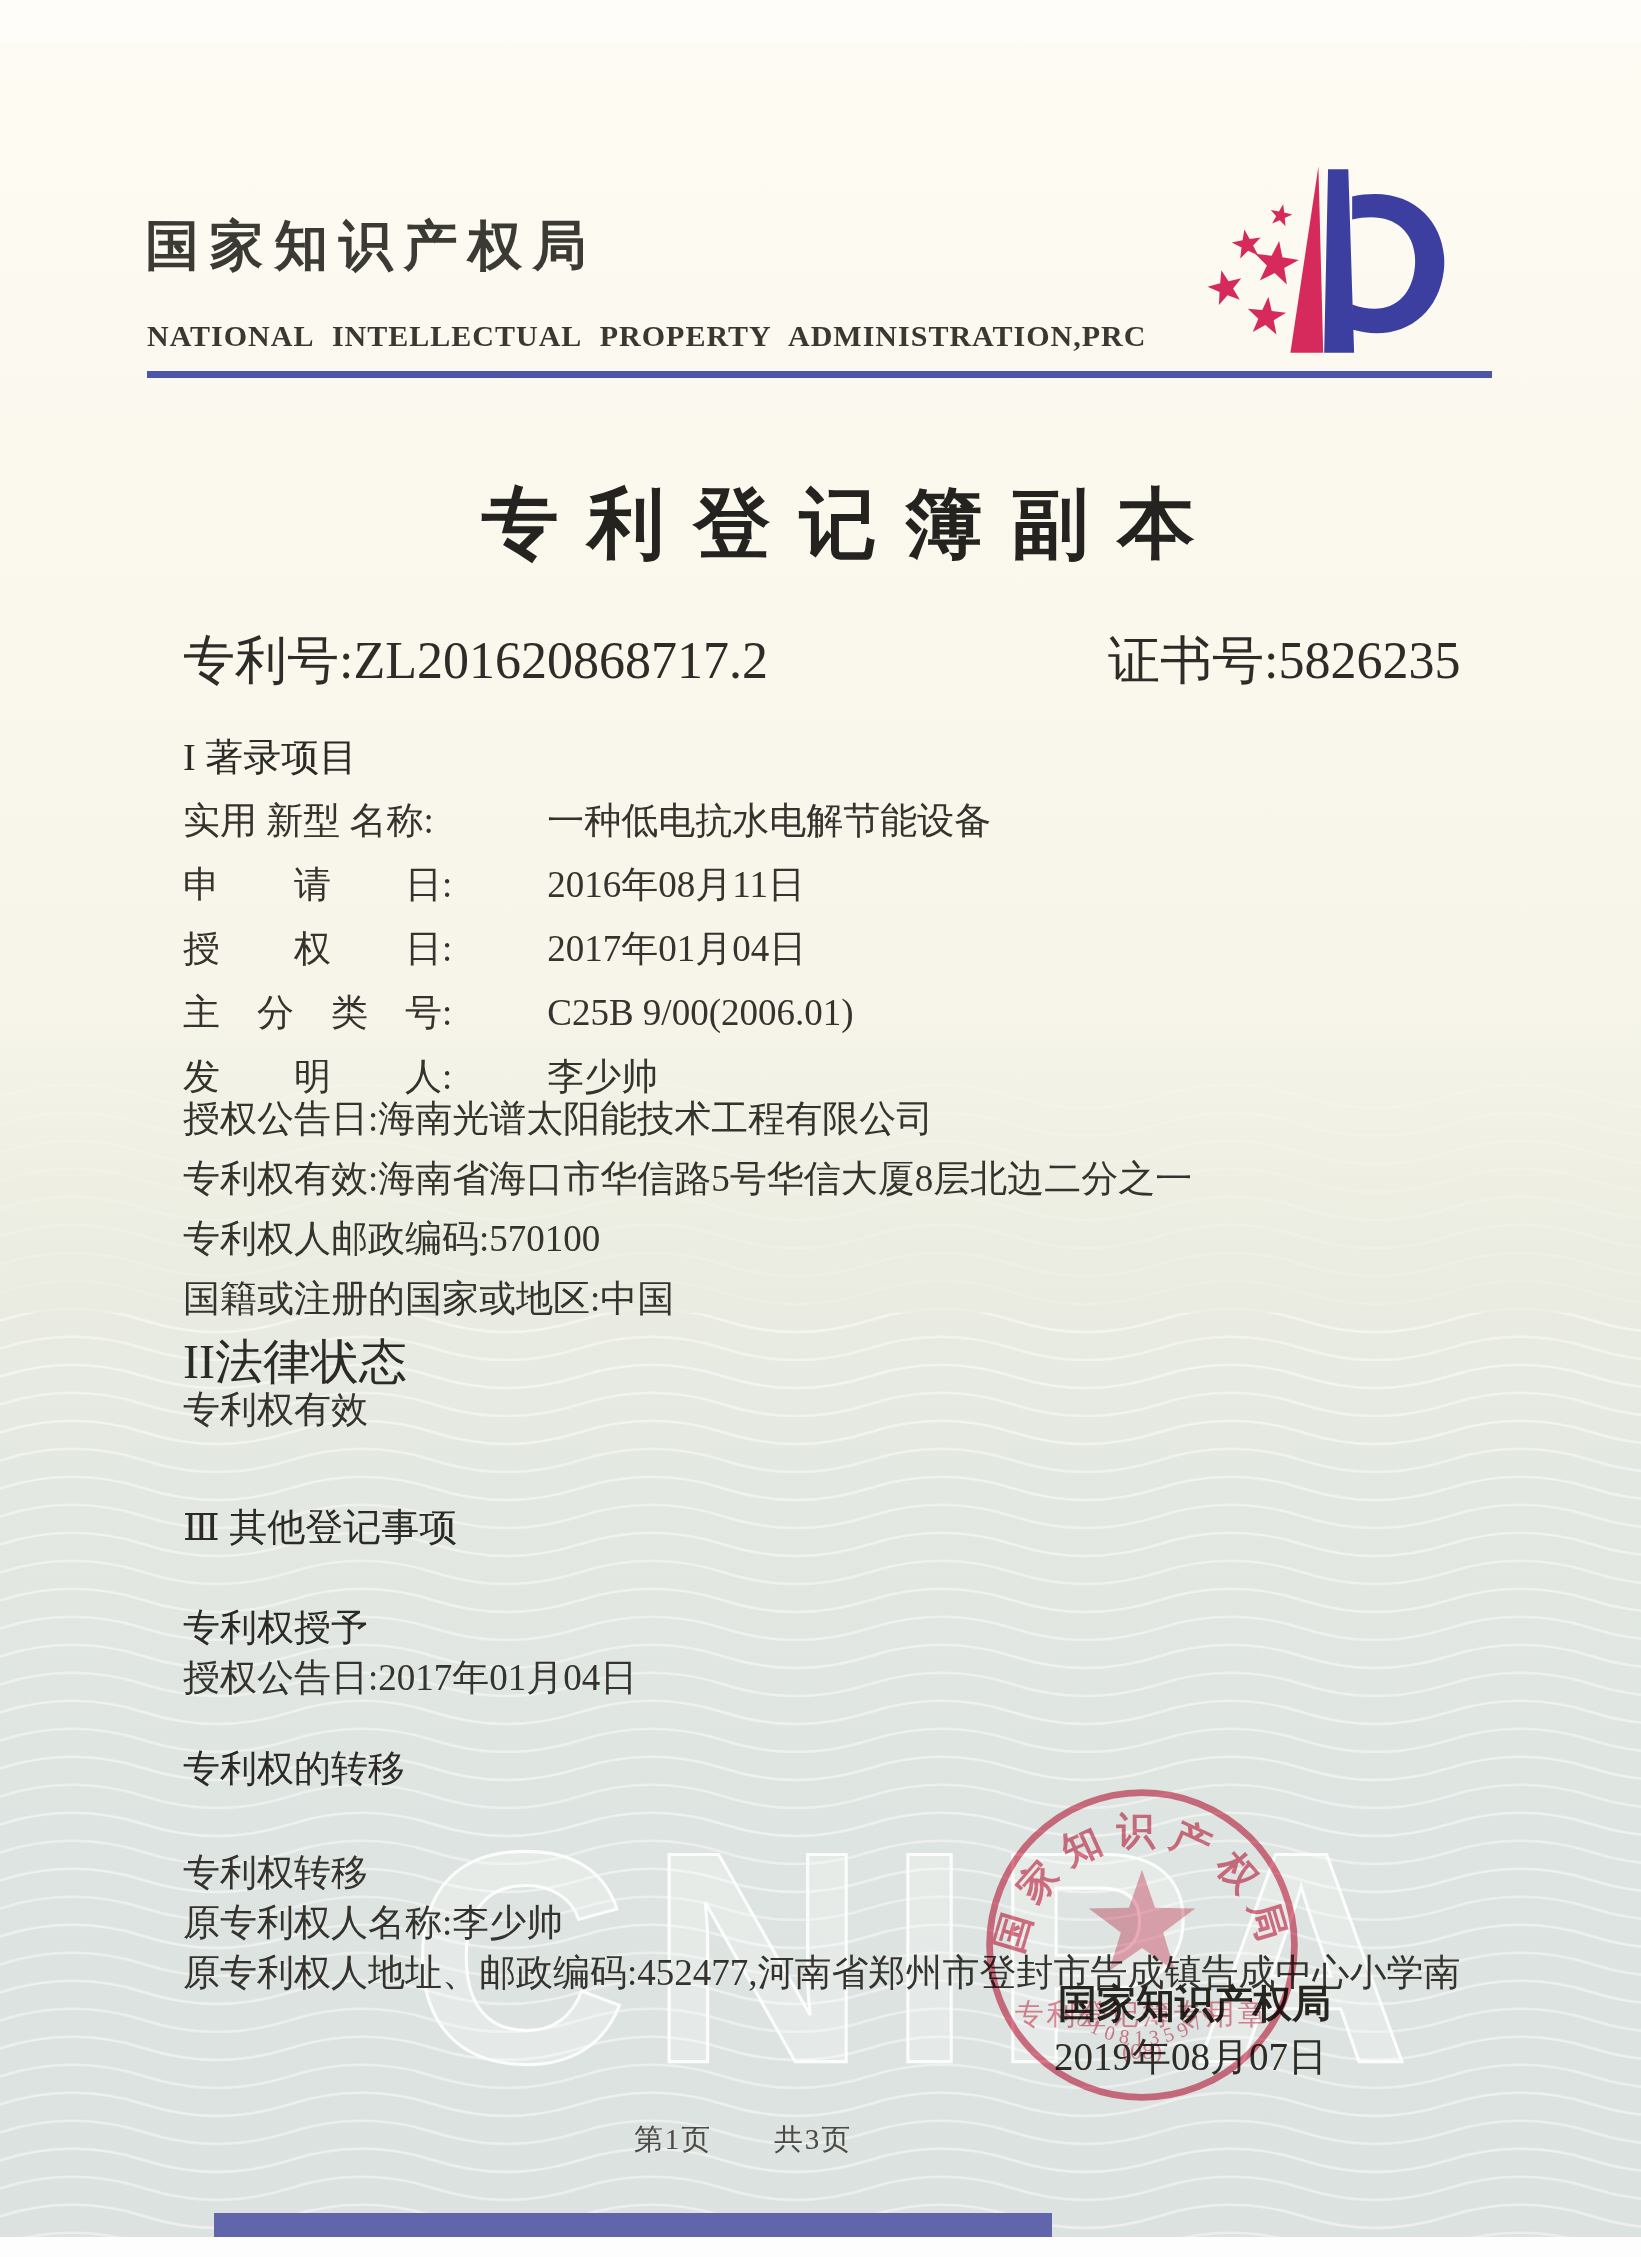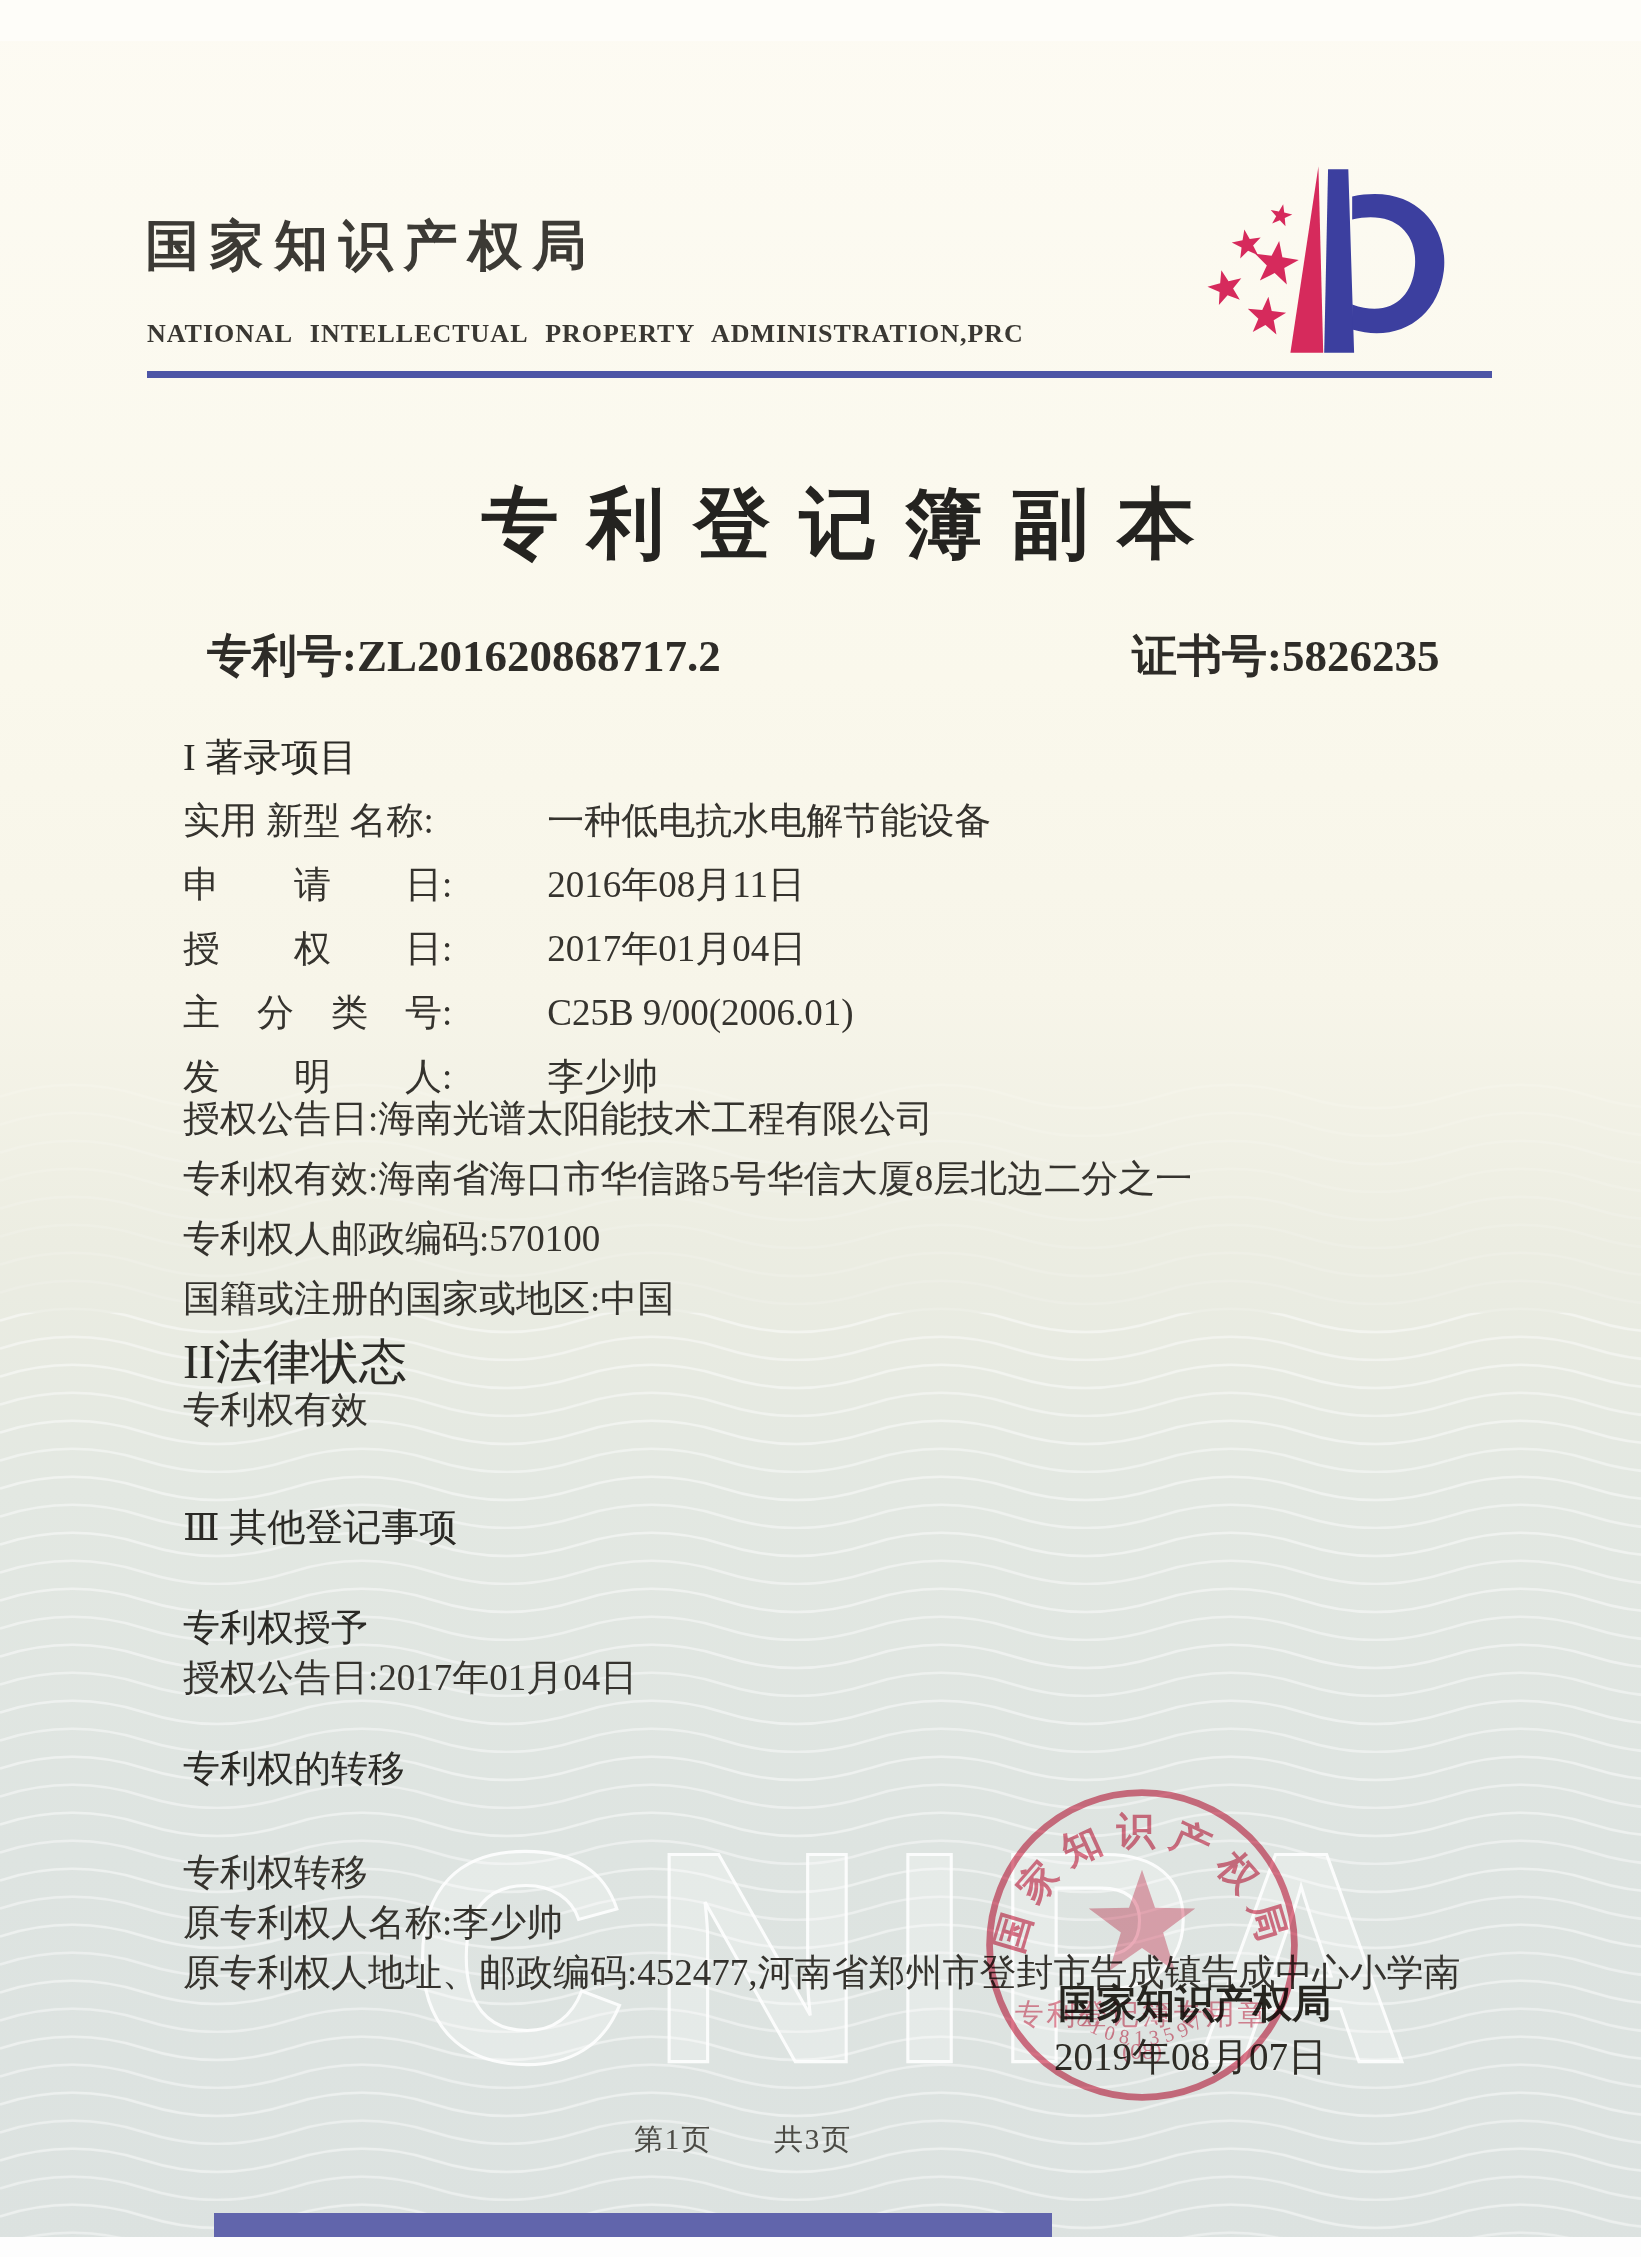--- a/index.html
+++ b/index.html
@@ -4,24 +4,24 @@
 <style>
   html,body{margin:0;padding:0;background:#c9ccd4;}
   .page{
     position:relative;width:1641px;height:2257px;overflow:hidden;
     font-family:"Liberation Serif","DejaVu Serif",serif;color:#35332e;
     background:linear-gradient(180deg,#fdfbf3 0%,#faf8ec 30%,#f7f5e9 44%,#ecede2 55%,#e3e8e2 66%,#dee4e1 82%,#dce2e0 100%);
   }
   .abs{position:absolute;}
   svg{display:block;}
   .agency-cn{left:145px;top:210px;font-size:54px;letter-spacing:10.6px;font-weight:600;color:#3c3a35;}
-  .agency-en{left:147px;top:319px;font-size:26px;font-weight:700;letter-spacing:1px;word-spacing:10.6px;color:#3a3833;white-space:nowrap;}
+  .agency-en{left:147px;top:319px;font-size:30px;font-weight:700;letter-spacing:1px;word-spacing:10.6px;color:#3a3833;white-space:nowrap;}
   .head-rule{left:147px;top:371px;width:1345px;height:6.8px;background:#4d55a6;}
   .doc-title{left:0;width:1641px;top:473px;text-align:center;font-size:77px;font-weight:700;letter-spacing:29px;color:#242320;margin-left:32px;}
-  .meta-row{top:626px;font-size:45px;font-weight:700;color:#2e2c28;white-space:nowrap;margin-left:24px;}
+  .meta-row{top:626px;font-size:52px;font-weight:400;color:#2e2c28;white-space:nowrap;}
   .patent-no{left:183px;}
   .cert-no{left:1108px;}
   .h-sec{font-weight:400;color:#2b2a26;white-space:nowrap;}
   .sec1-h{left:183px;top:732px;font-size:38px;}
   .fields{left:183px;top:796px;font-size:37px;}
   .frow{height:64px;white-space:nowrap;}
   .flabel{display:inline-block;width:355px;}
   .fvalue{display:inline-block;}
   .patentee{left:183px;top:1089px;font-size:37px;line-height:60px;white-space:nowrap;}
   .sec2-h{left:183px;top:1330px;font-size:48px;}

